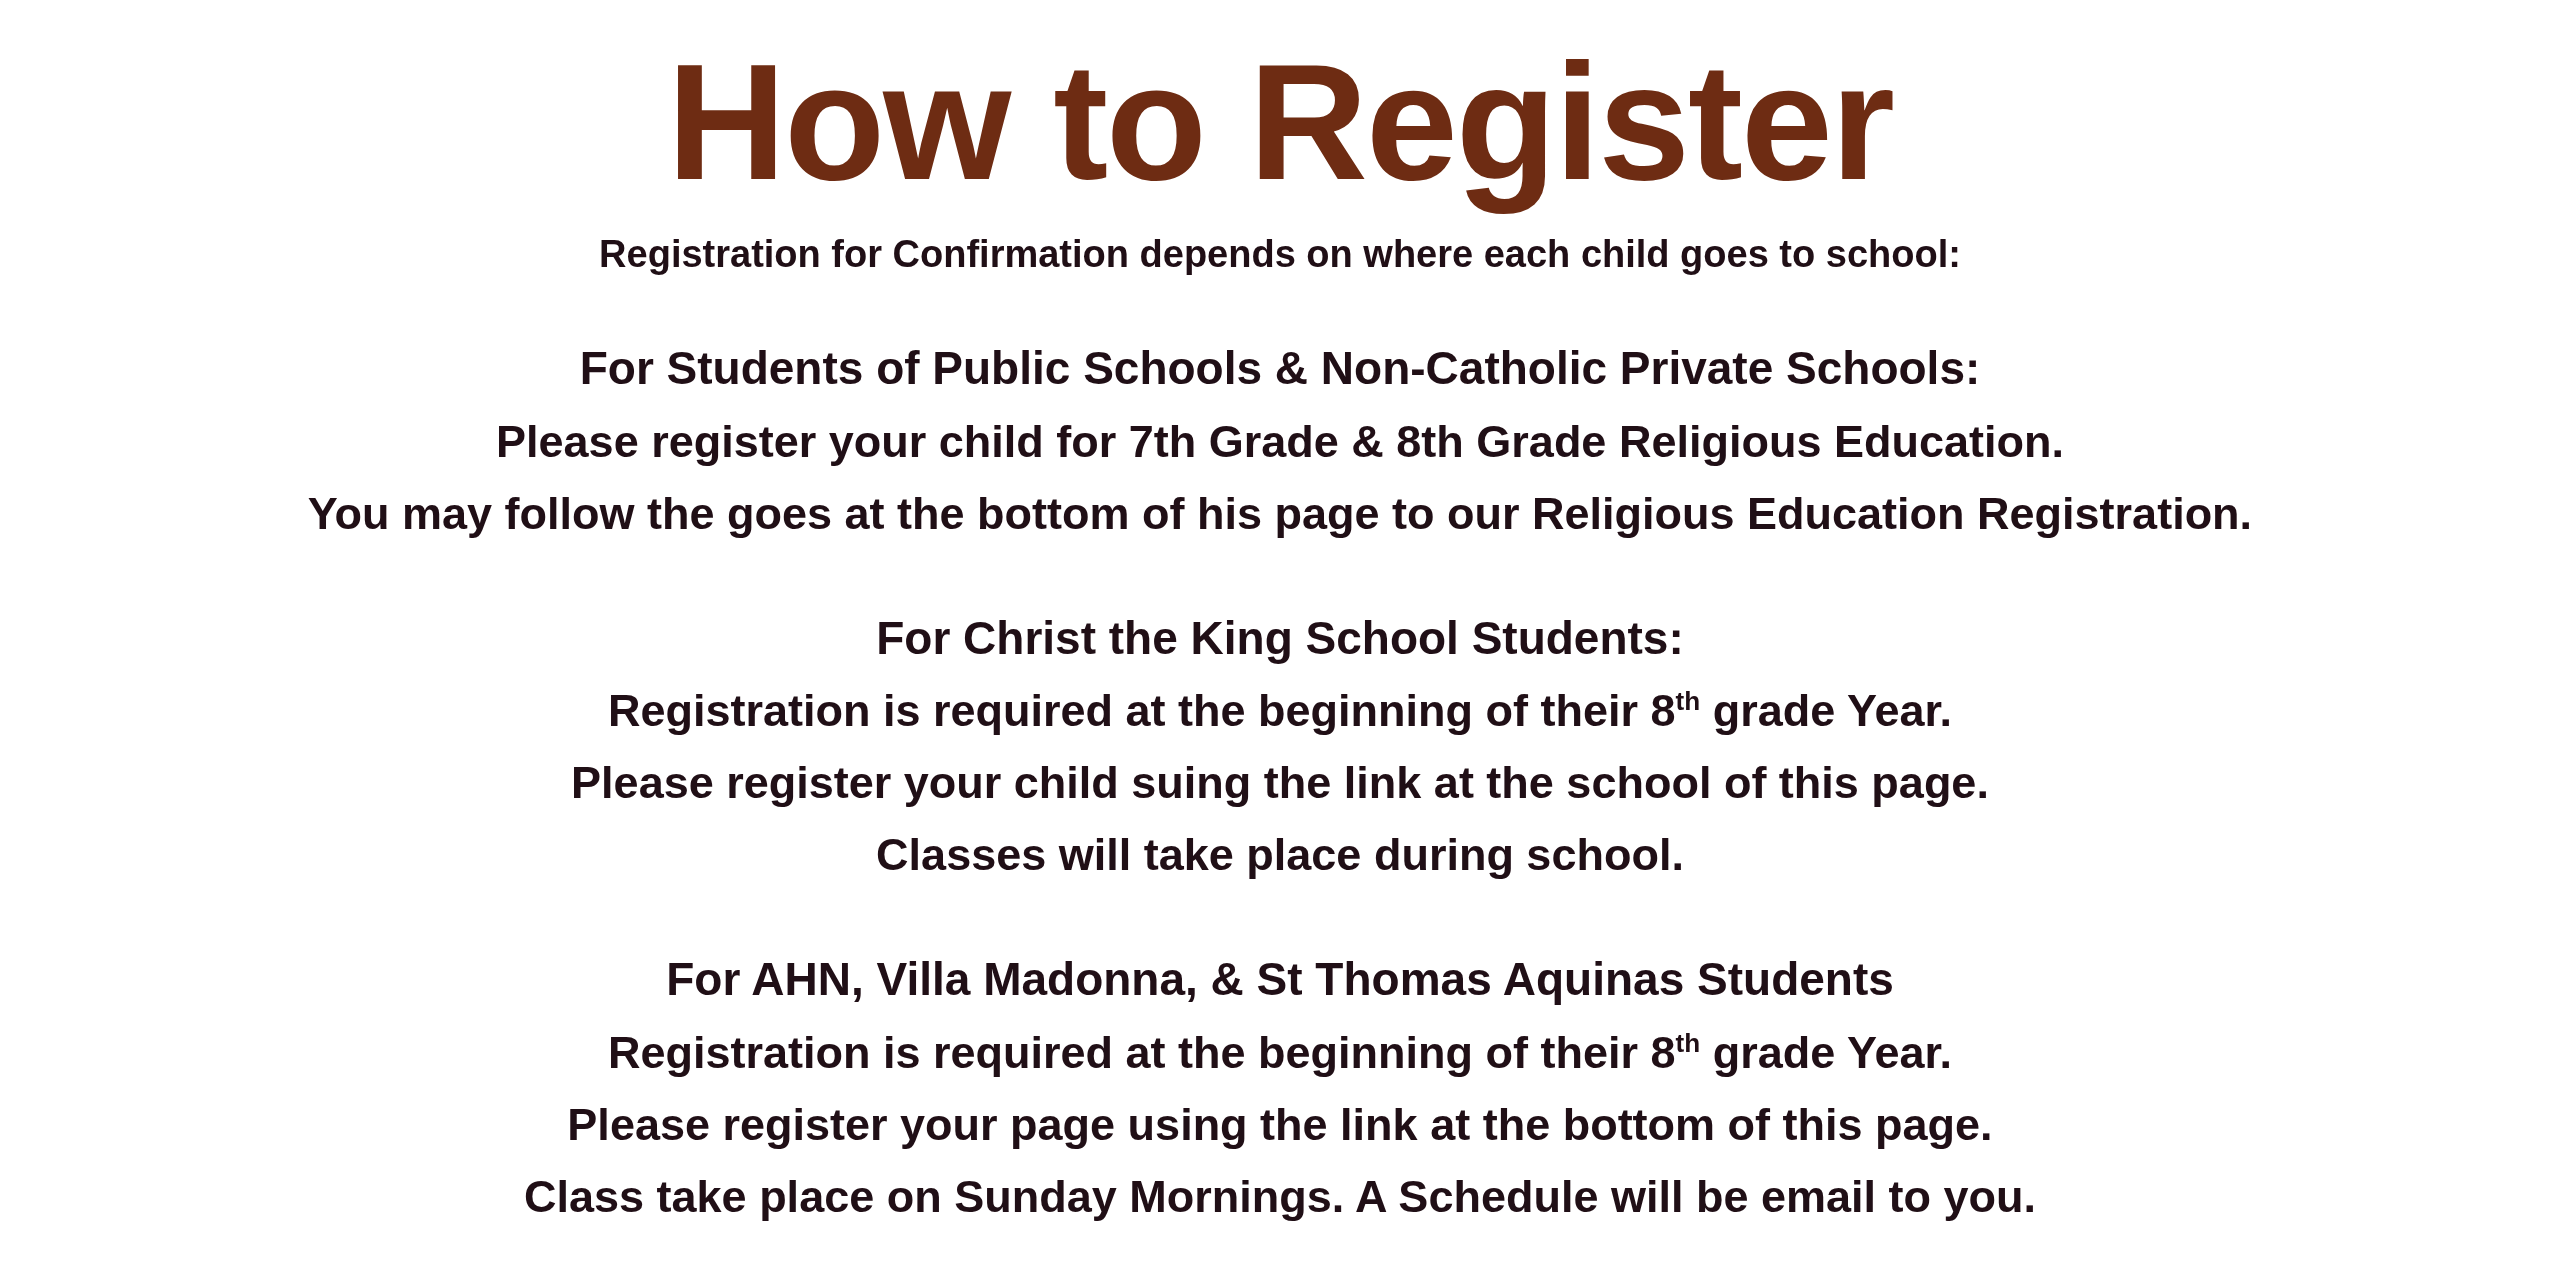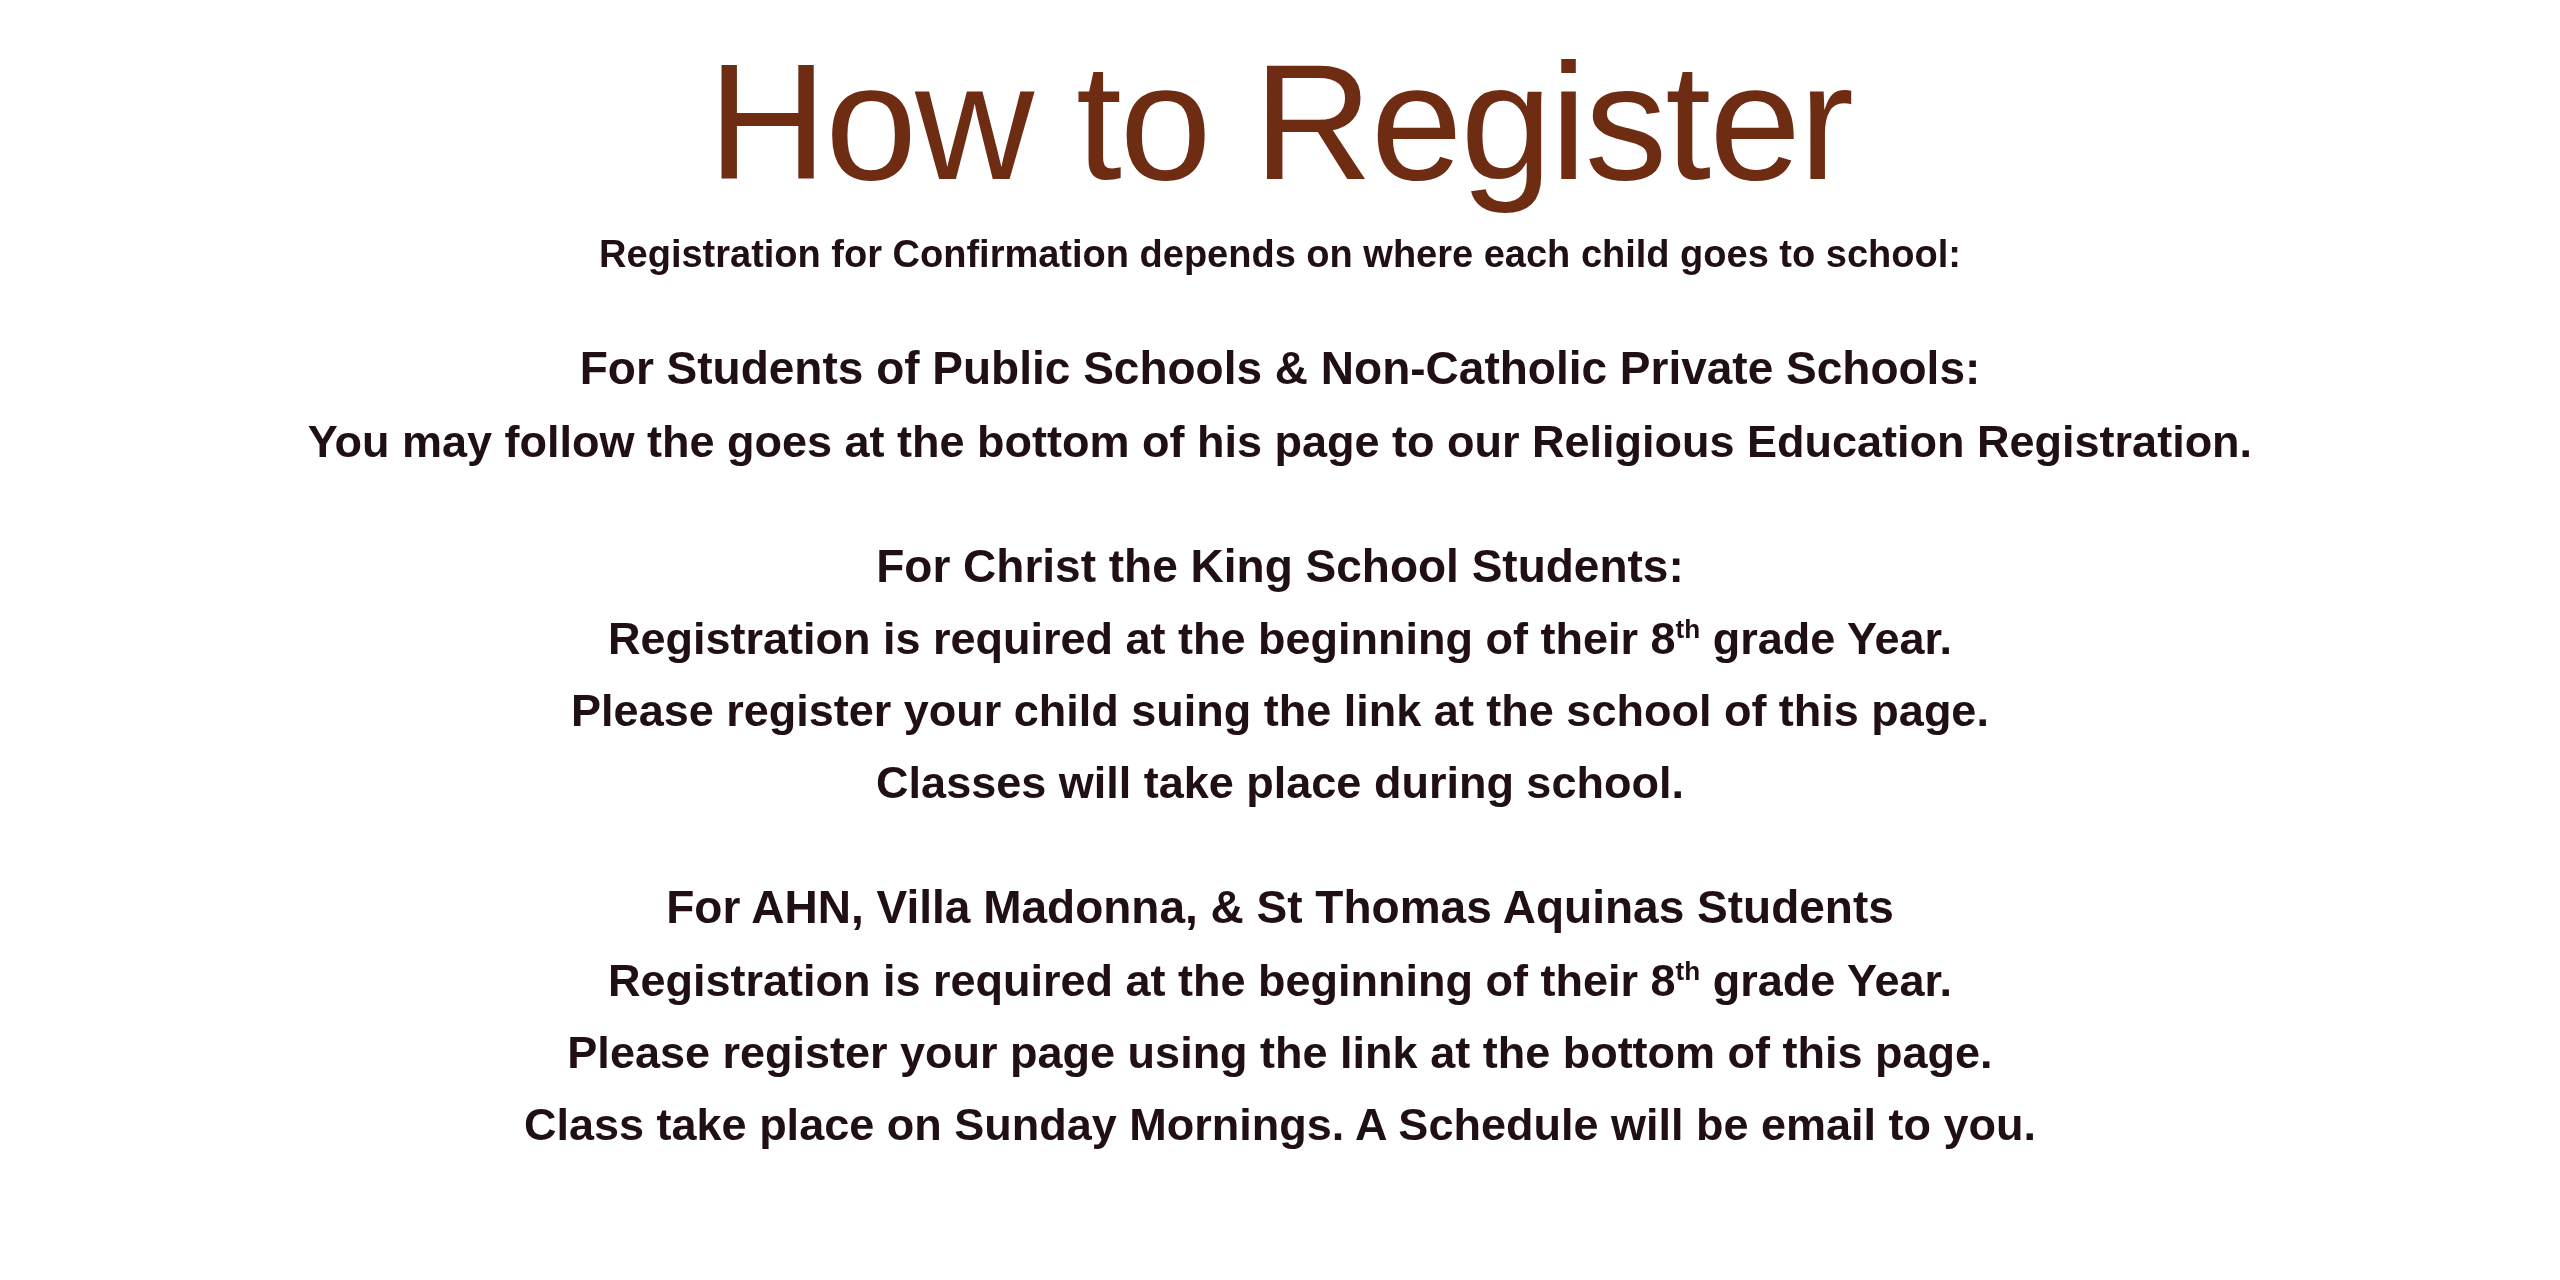--- a/index.html
+++ b/index.html
@@ -21,21 +21,21 @@
     height: 1280px;
     background: var(--background);
     font-family: "Liberation Sans", sans-serif;
     color: var(--body);
     text-align: center;
   }
   .title {
     margin: 30px 0 0 0;
     font-size: 165px;
     line-height: 1.12;
-    font-weight: 400;
+    font-weight: 700;
     letter-spacing: -2px;
     color: var(--heading);
   }
   .intro {
     margin: 14px 0 0 0;
     font-size: 38px;
     line-height: 1.35;
     font-weight: 700;
   }
   .section {
@@ -64,20 +64,21 @@
 <body>
 
 <div class="canvas">
 
   <h1 class="title">How to Register</h1>
 
   <p class="intro">Registration for Confirmation depends on where each child goes to school:</p>
 
   <div class="section">
     <p class="sec-head">For Students of Public Schools &amp; Non-Catholic Private Schools:</p>
+    <p class="line"><span>Please register your child for 7th Grade &amp; 8th Grade Religious Education.</span><sup></sup><span></span></p>
     <p class="line"><span>You may follow the goes at the bottom of his page to our Religious Education Registration.</span><sup></sup><span></span></p>
   </div>
 
   <div class="section">
     <p class="sec-head">For Christ the King School Students:</p>
     <p class="line"><span>Registration is required at the beginning of their 8</span><sup>th</sup><span> grade Year.</span></p>
     <p class="line"><span>Please register your child suing the link at the school of this page.</span><sup></sup><span></span></p>
     <p class="line"><span>Classes will take place during school.</span><sup></sup><span></span></p>
   </div>
 

